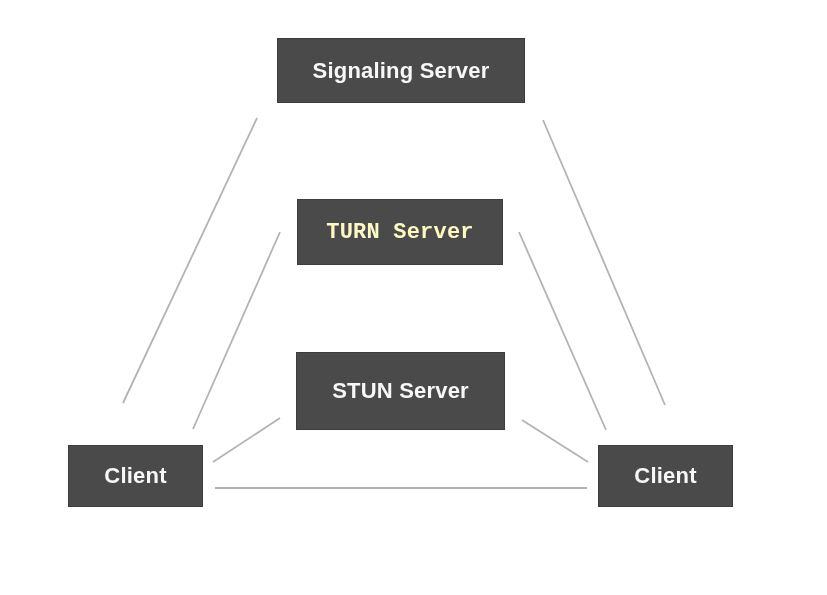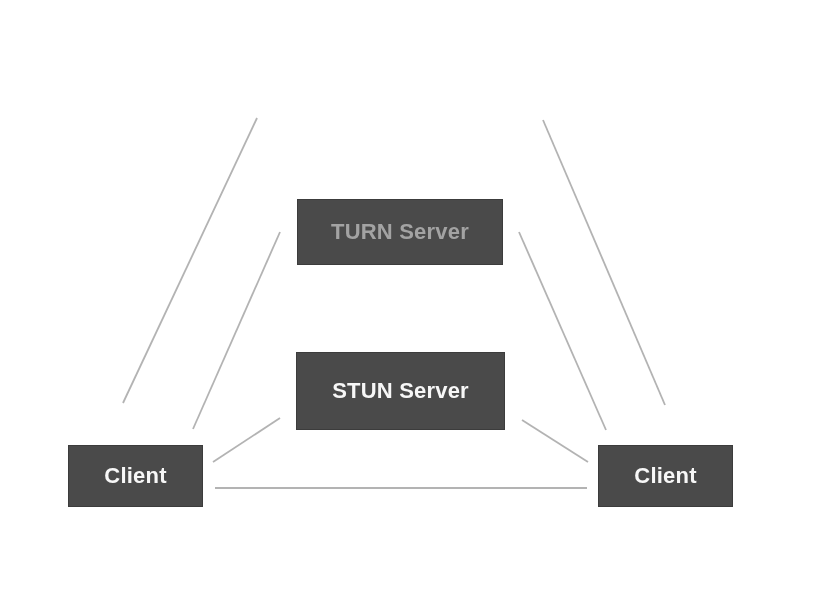--- a/index.html
+++ b/index.html
@@ -43,22 +43,23 @@
   <svg class="edges-layer" viewBox="0 0 827 595" xmlns="http://www.w3.org/2000/svg">
       <line x1="257" y1="118" x2="123" y2="403" stroke="#b3b3b3" stroke-width="1.8" stroke-linecap="butt"></line>
       <line x1="543" y1="120" x2="665" y2="405" stroke="#b3b3b3" stroke-width="1.8" stroke-linecap="butt"></line>
       <line x1="280" y1="232" x2="193" y2="429" stroke="#b3b3b3" stroke-width="1.8" stroke-linecap="butt"></line>
       <line x1="519" y1="232" x2="606" y2="430" stroke="#b3b3b3" stroke-width="1.8" stroke-linecap="butt"></line>
       <line x1="280" y1="418" x2="213" y2="462" stroke="#b3b3b3" stroke-width="1.8" stroke-linecap="butt"></line>
       <line x1="522" y1="420" x2="588" y2="462" stroke="#b3b3b3" stroke-width="1.8" stroke-linecap="butt"></line>
       <line x1="215" y1="488" x2="587" y2="488" stroke="#b3b3b3" stroke-width="1.8" stroke-linecap="butt"></line>
     </svg>
 
+  <div class="node" style="left: 277px; top: 38px; width: 248px; height: 65px; background: rgb(74, 74, 74); border: 1px solid rgb(60, 60, 60); color: rgb(247, 247, 247);">Signaling Server</div>
 
-  <div class="node" style="left: 297px; top: 199px; width: 206px; height: 66px; background: rgb(74, 74, 74); border: 1px solid rgb(60, 60, 60); color: #a3a3a3;">TURN Server</div>
+  <div class="node" style="left: 297px; top: 199px; width: 206px; height: 66px; background: rgb(74, 74, 74); border: 1px solid rgb(60, 60, 60); color: #fef9c3; font-family: Liberation Mono, monospace;">TURN Server</div>
 
   <div class="node" style="left: 296px; top: 352px; width: 209px; height: 78px; background: rgb(74, 74, 74); border: 1px solid rgb(60, 60, 60); color: rgb(247, 247, 247);">STUN Server</div>
 
   <div class="node" style="left: 68px; top: 445px; width: 135px; height: 62px; background: rgb(74, 74, 74); border: 1px solid rgb(60, 60, 60); color: rgb(247, 247, 247);">Client</div>
 
   <div class="node" style="left: 598px; top: 445px; width: 135px; height: 62px; background: rgb(74, 74, 74); border: 1px solid rgb(60, 60, 60); color: rgb(247, 247, 247);">Client</div>
 
 </div>
 
 </body></html>

